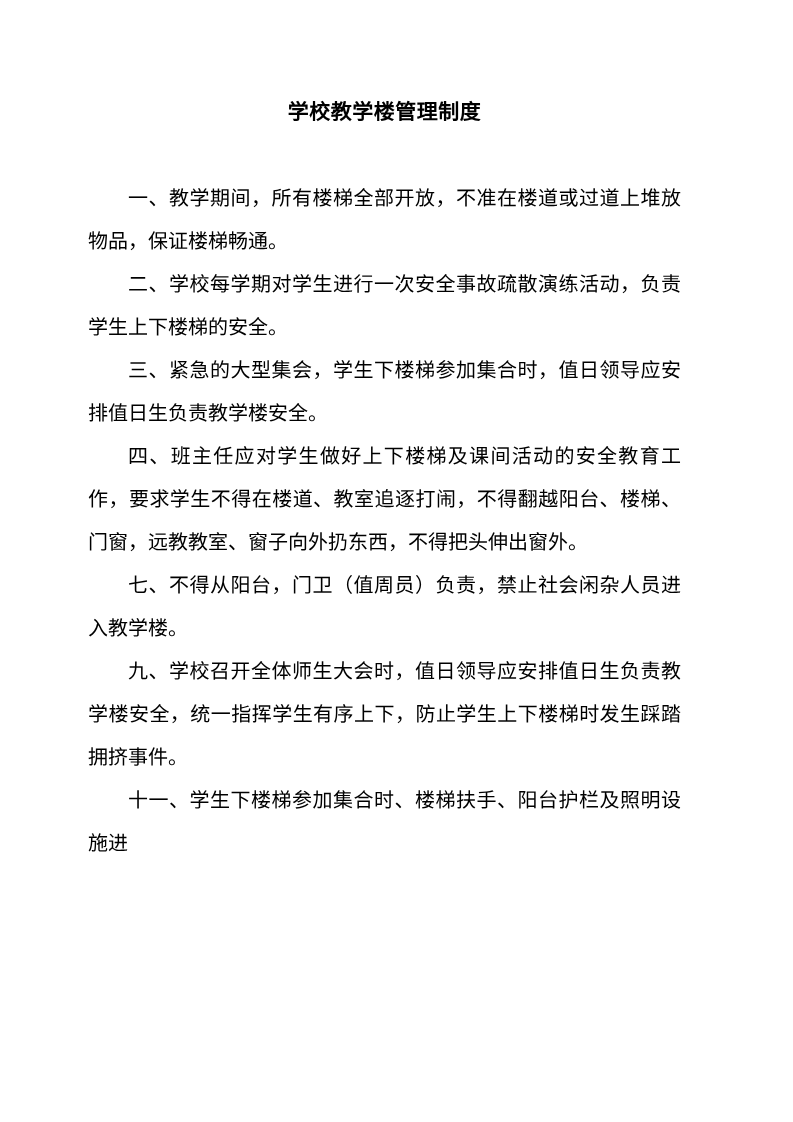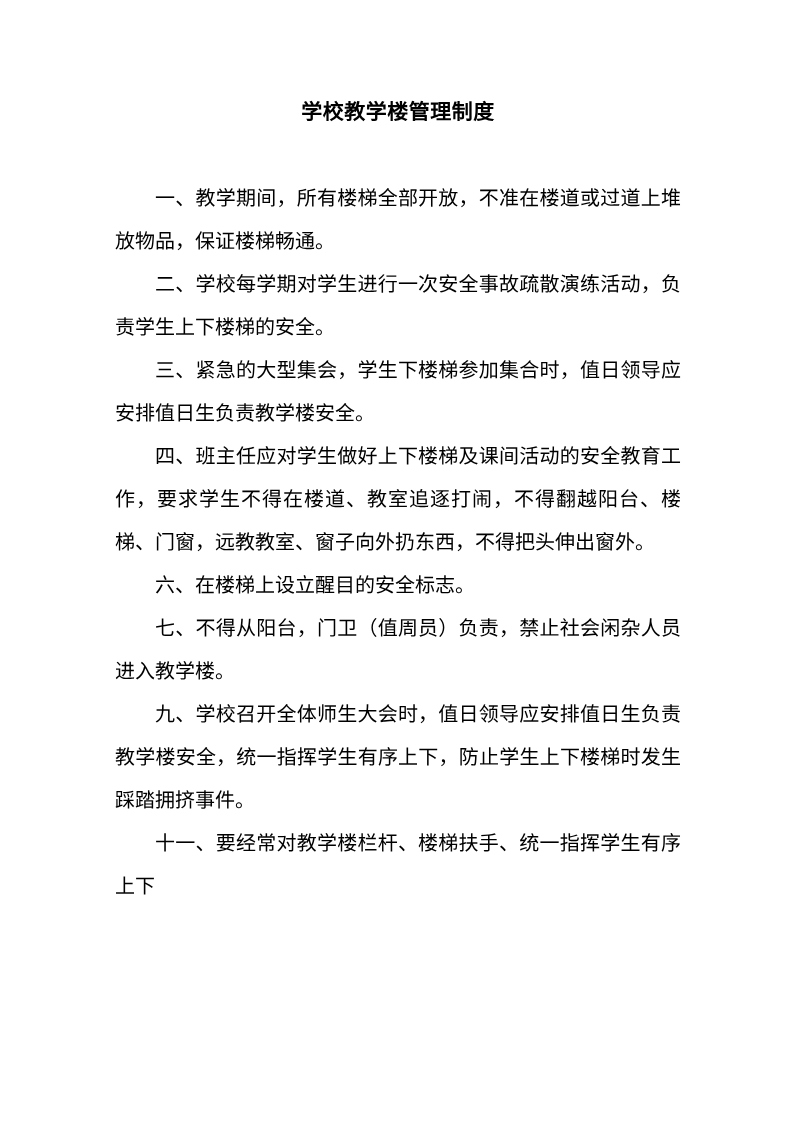--- a/index.html
+++ b/index.html
@@ -10,21 +10,21 @@
   .page {
     position: relative;
     width: 793px;
     height: 1122px;
     background: #ffffff;
     overflow: hidden;
     font-family: "Liberation Sans", sans-serif;
     color: #000000;
   }
   .content {
-    padding: 90px 112px 0 115px;
+    padding: 90px 112px 0 88px;
   }
   .doc-title {
     margin: 0 0 44px 0;
     font-size: 21px;
     font-weight: bold;
     line-height: 43px;
     text-align: center;
     letter-spacing: 0.5px;
   }
   .para {
@@ -41,18 +41,17 @@
 <body>
 
 <div class="page">
   <div class="content">
     <h1 class="doc-title">学校教学楼管理制度</h1>
 
     <p class="para">一、教学期间，所有楼梯全部开放，不准在楼道或过道上堆放物品，保证楼梯畅通。</p>
     <p class="para">二、学校每学期对学生进行一次安全事故疏散演练活动，负责学生上下楼梯的安全。</p>
     <p class="para">三、紧急的大型集会，学生下楼梯参加集合时，值日领导应安排值日生负责教学楼安全。</p>
     <p class="para">四、班主任应对学生做好上下楼梯及课间活动的安全教育工作，要求学生不得在楼道、教室追逐打闹，不得翻越阳台、楼梯、门窗，远教教室、窗子向外扔东西，不得把头伸出窗外。</p>
-    <p class="para">六、在楼梯上设立醒目的安全标志。</p>
     <p class="para">七、不得从阳台，门卫（值周员）负责，禁止社会闲杂人员进入教学楼。</p>
     <p class="para">九、学校召开全体师生大会时，值日领导应安排值日生负责教学楼安全，统一指挥学生有序上下，防止学生上下楼梯时发生踩踏拥挤事件。</p>
-    <p class="para">十一、要经常对教学楼栏杆、楼梯扶手、统一指挥学生有序上下</p>
+    <p class="para">十一、学生下楼梯参加集合时、楼梯扶手、阳台护栏及照明设施进</p>
   </div>
 </div>
 
 </body></html>

